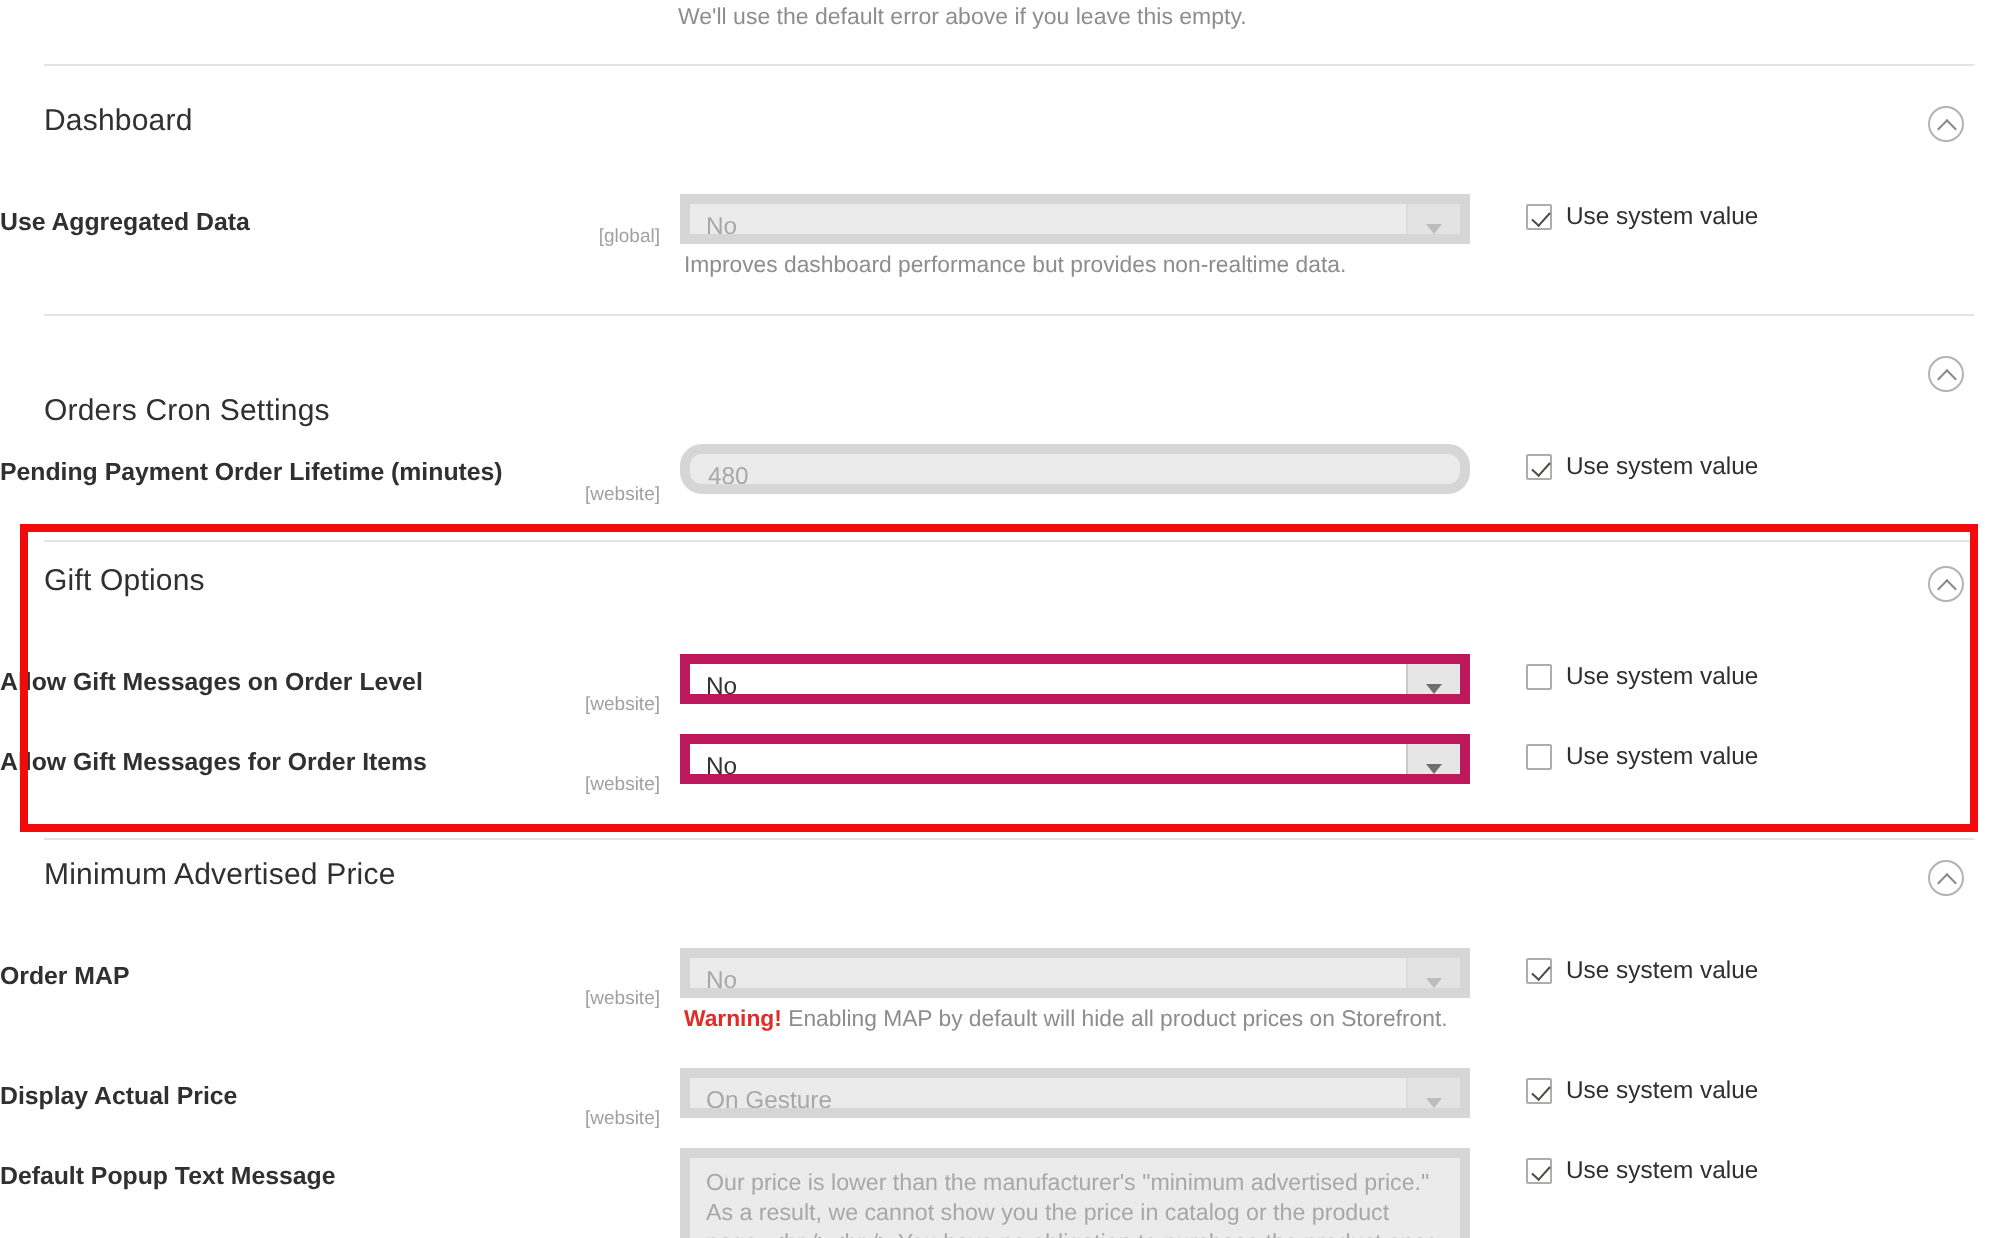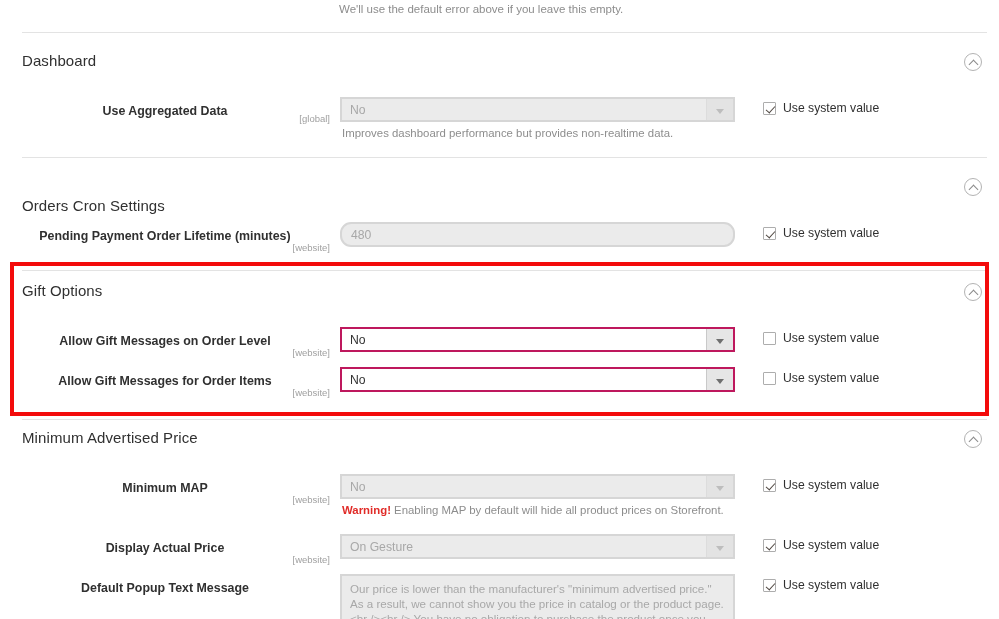--- a/index.html
+++ b/index.html
@@ -57,21 +57,21 @@
     border-left: 1.4px solid #8a8a8a;
     border-top: 1.4px solid #8a8a8a;
     transform: rotate(45deg);
   }
 
   
   .row { position: absolute; left: 0; width: 999px; height: 24px; }
   .lbl {
     position: absolute;
     left: 0; width: 330px;
-    text-align: center;
+    text-align: left;
     font-size: 12.4px;
     font-weight: bold;
     color: #303030;
     line-height: 14px;
     white-space: nowrap;
   }
   .scope {
     position: absolute;
     left: 0; width: 330px;
     text-align: right;
@@ -79,21 +79,21 @@
     color: #a0a0a0;
     line-height: 11px;
     white-space: nowrap;
   }
 
   
   .ctrl {
     position: absolute;
     left: 340px;
     width: 395px; height: 25px;
-    border: 2px solid #be185d;
+    border: 5px solid #be185d;
     background: #ffffff;
     font-size: 12.2px;
     color: #333333;
     line-height: 23px;
     padding-left: 8px;
     white-space: nowrap;
     overflow: hidden;
   }
   .ctrl.disabled {
     background: #ebebeb;
@@ -242,21 +242,21 @@
             <span class="box"></span>
             <span class="txt">Use system value</span>
           </div>
         </div>
       </div>
       <div class="section">
         <div class="divider" style="top: 419px;"></div>
         <div class="sec-head" style="top: 429px;">Minimum Advertised Price</div>
         <div class="collapse-icon" style="top: 430px;"></div>
         <div class="row" style="top: 477px;">
-          <div class="lbl" style="top: 4px;">Minimum MAP</div>
+          <div class="lbl" style="top: 4px;">Order MAP</div>
           <div class="scope" style="top: 17px;">[website]</div>
           <div class="ctrl disabled" style="top: -3px;">No<span class="arrow-btn"></span></div>
           <div class="hint" style="top: 26px;"><span class="warn">Warning!</span> Enabling MAP by default will hide all product prices on Storefront.</div>
           <div class="usv checked" style="top: 2px;">
             <span class="box"></span>
             <span class="txt">Use system value</span>
           </div>
         </div>
         <div class="row" style="top: 537px;">
           <div class="lbl" style="top: 4px;">Display Actual Price</div>

